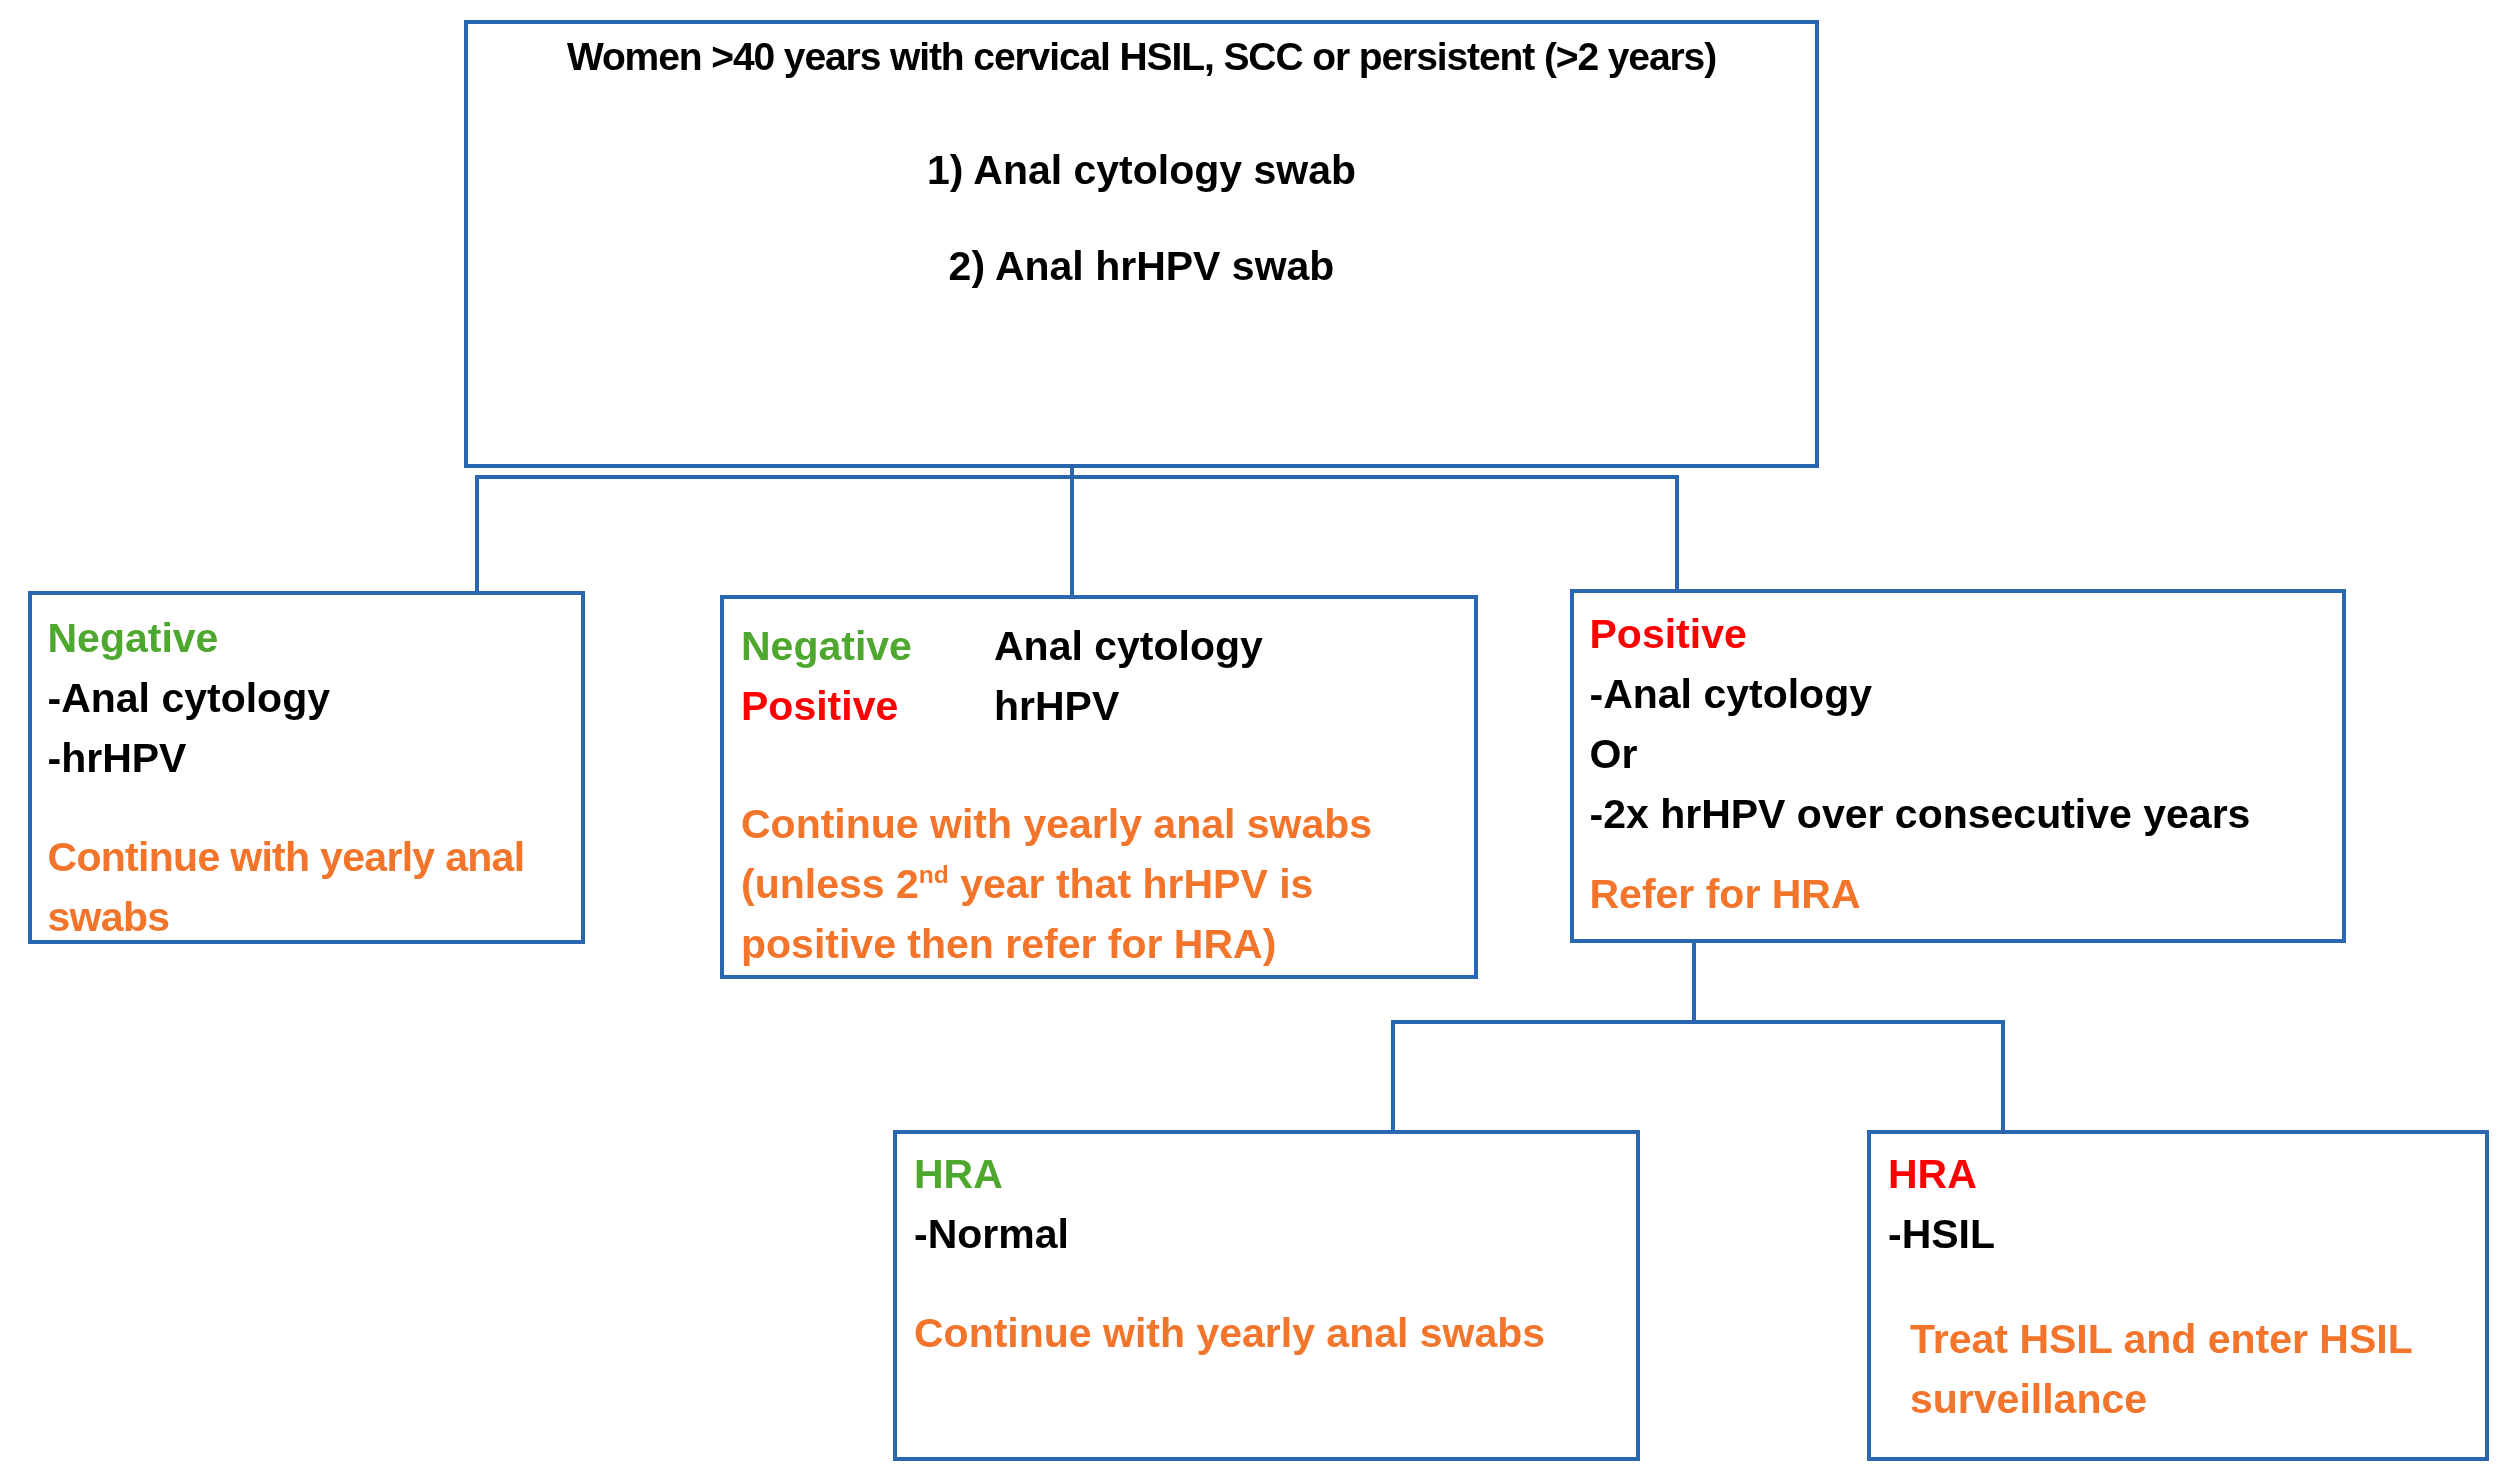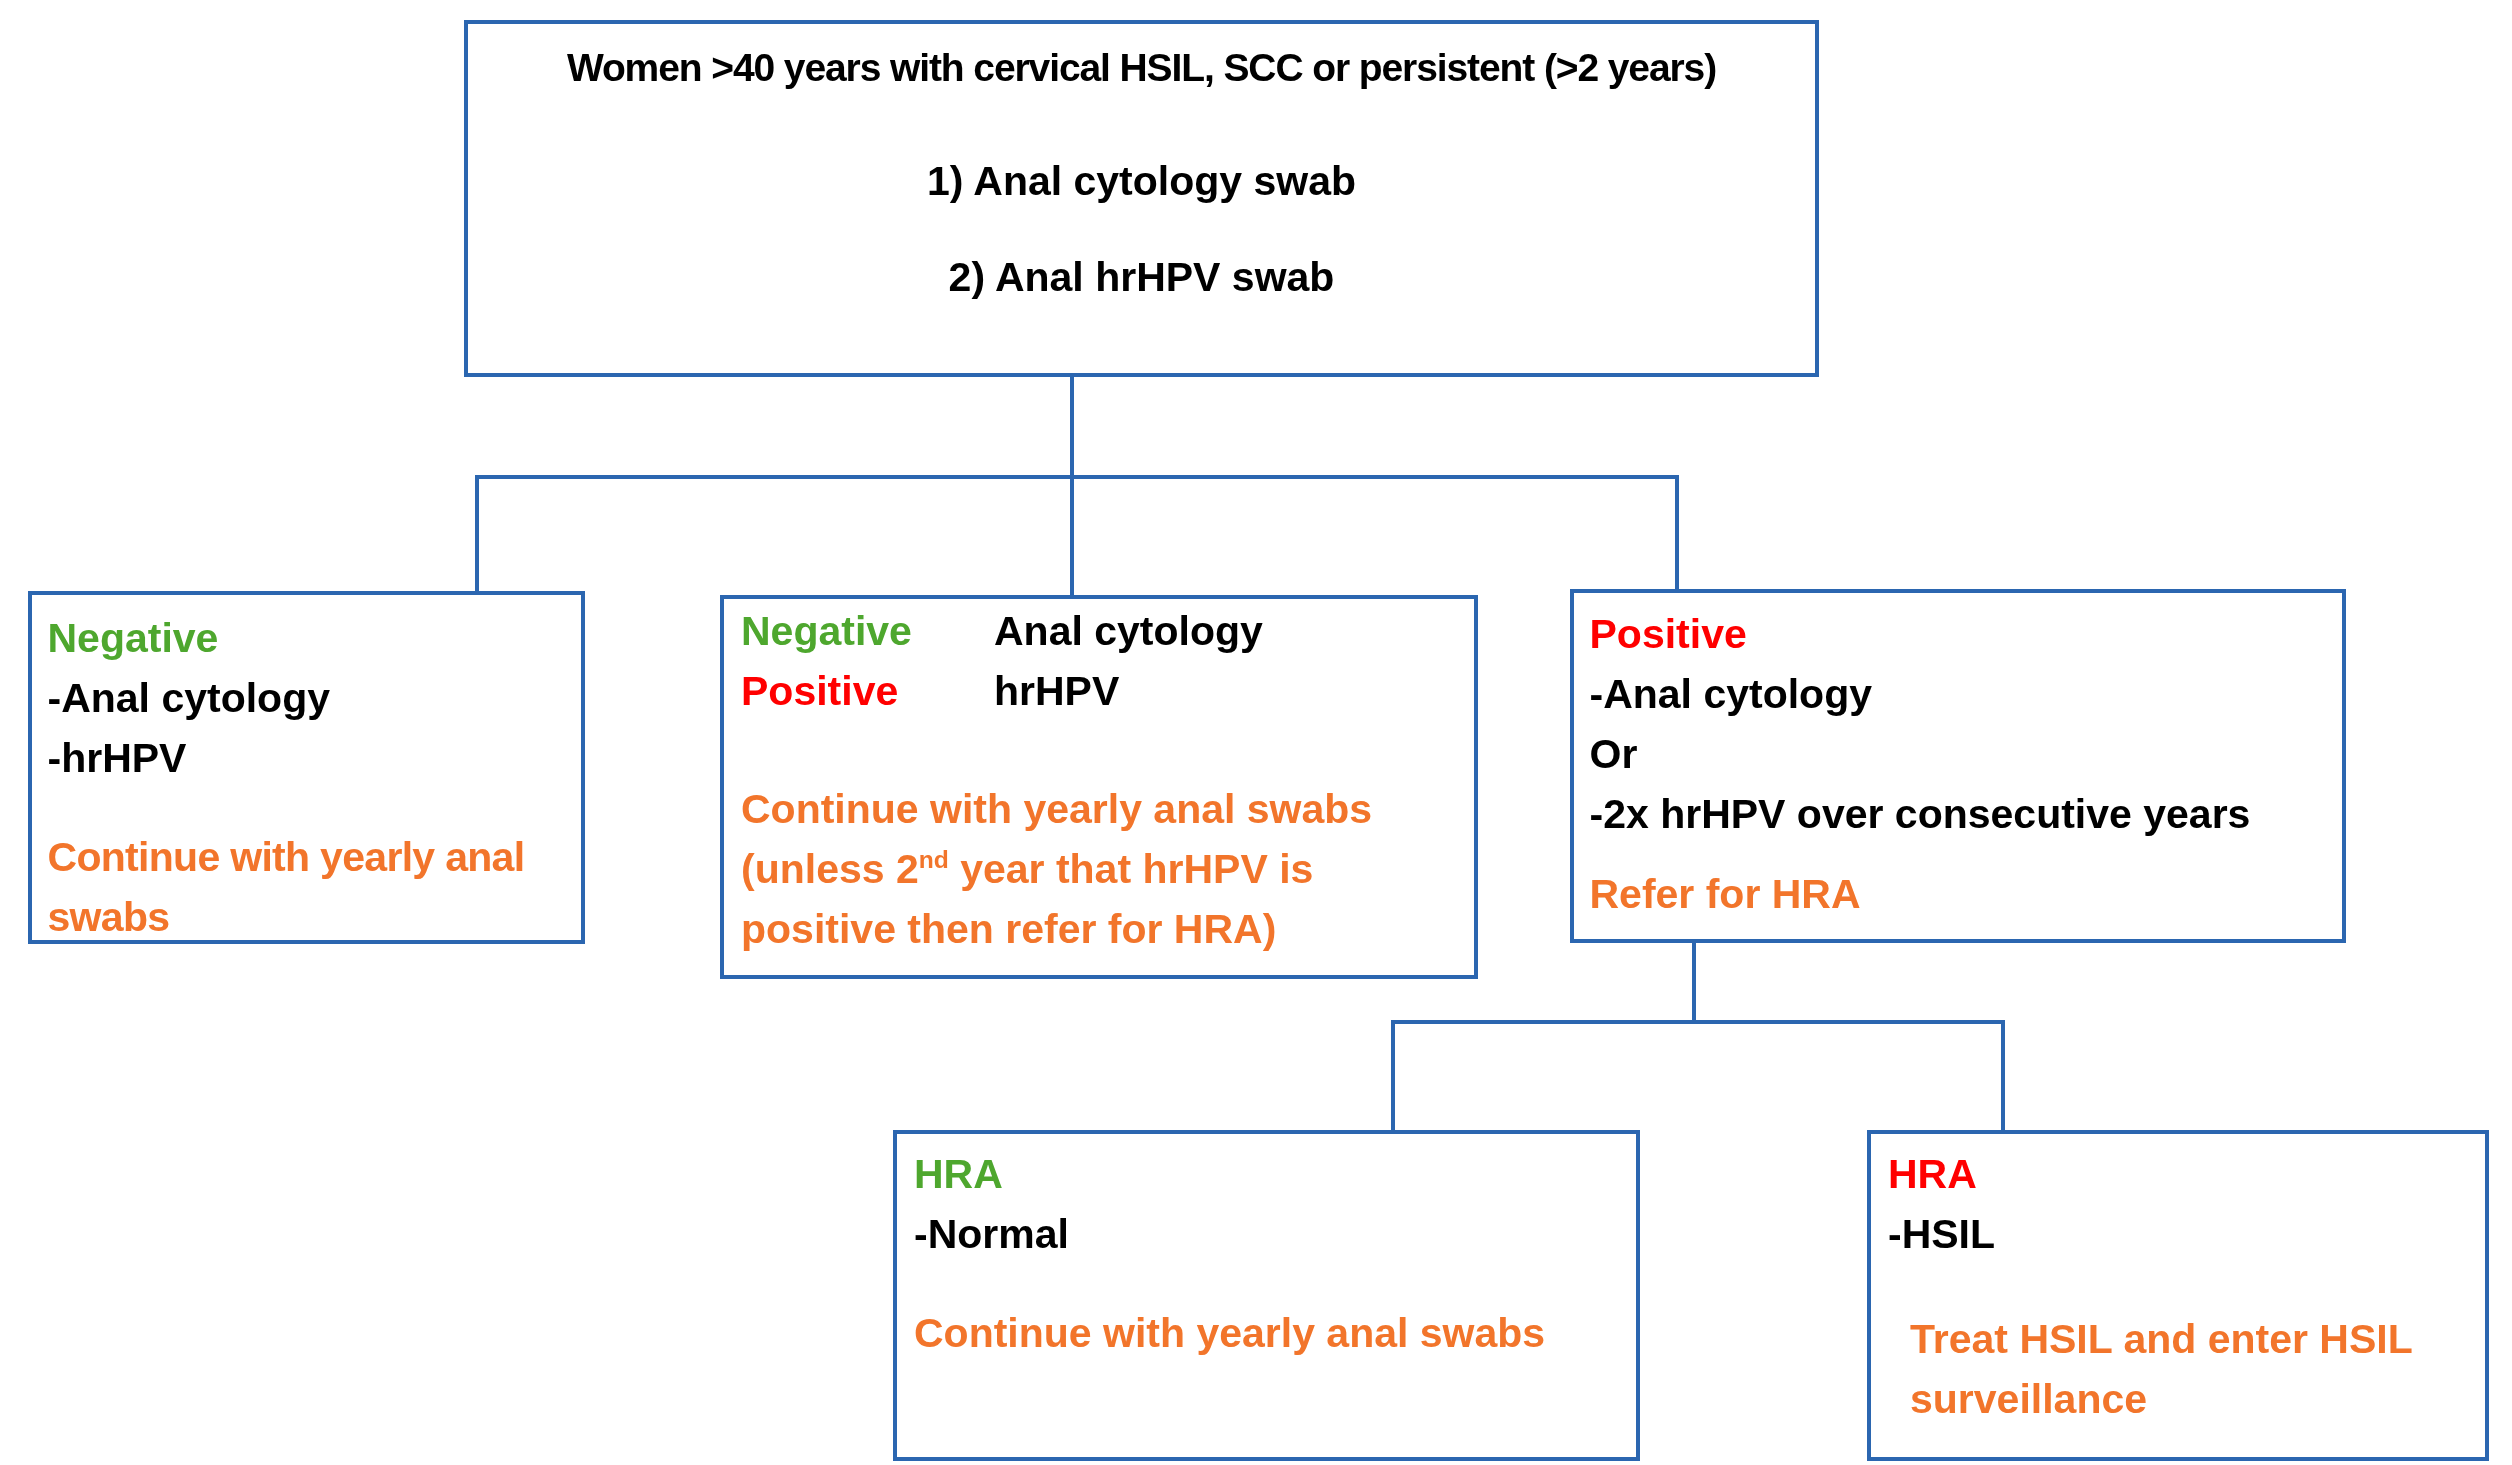--- a/index.html
+++ b/index.html
@@ -24,30 +24,30 @@
     position:absolute;
     background:var(--blue,#2B66B0);
   }
   .status-green{color:var(--green,#4EA72E);}
   .status-red{color:var(--red,#FF0000);}
   .action{color:var(--orange,#F2752B);}
   .black{color:var(--black,#000);}
   .nowrap{white-space:nowrap;}
 
   
-  .box-entry{left:464px;top:19.7px;width:1355px;height:357px;text-align:center;padding-top:12px;}
+  .box-entry{left:464px;top:19.7px;width:1355px;height:448px;text-align:center;padding-top:1px;}
   .box-entry .title-line{font-size:39px;line-height:63px;letter-spacing:-1.1px;white-space:nowrap;}
   .box-entry .item1{margin-top:52px;}
   .box-entry .item2{margin-top:36px;}
 
   
   .box-left{left:28px;top:591px;width:557px;height:353px;padding:12.7px 11.3px 0 15.5px;}
   .box-left .action{margin-top:39px;letter-spacing:-0.7px;}
 
-  .box-mid{left:720px;top:595px;width:758px;height:384px;padding:2px 14px 0 17px;}
+  .box-mid{left:720px;top:595px;width:758px;height:384px;padding:17px 14px 0 17px;}
   .box-mid .status-col{display:inline-block;width:253px;}
   .box-mid .action-block{margin-top:58px;}
   .box-mid sup{font-size:0.6em;vertical-align:super;line-height:0;}
 
   .box-right{left:1570px;top:589px;width:776px;height:354px;padding:11.3px 12.7px 0 15.5px;}
   .box-right .action{margin-top:19.7px;}
 
   
   .box-bl{left:893px;top:1130px;width:747px;height:331px;padding:9.8px 14px 0 17px;}
   .box-bl .action{margin-top:39px;white-space:nowrap;}

